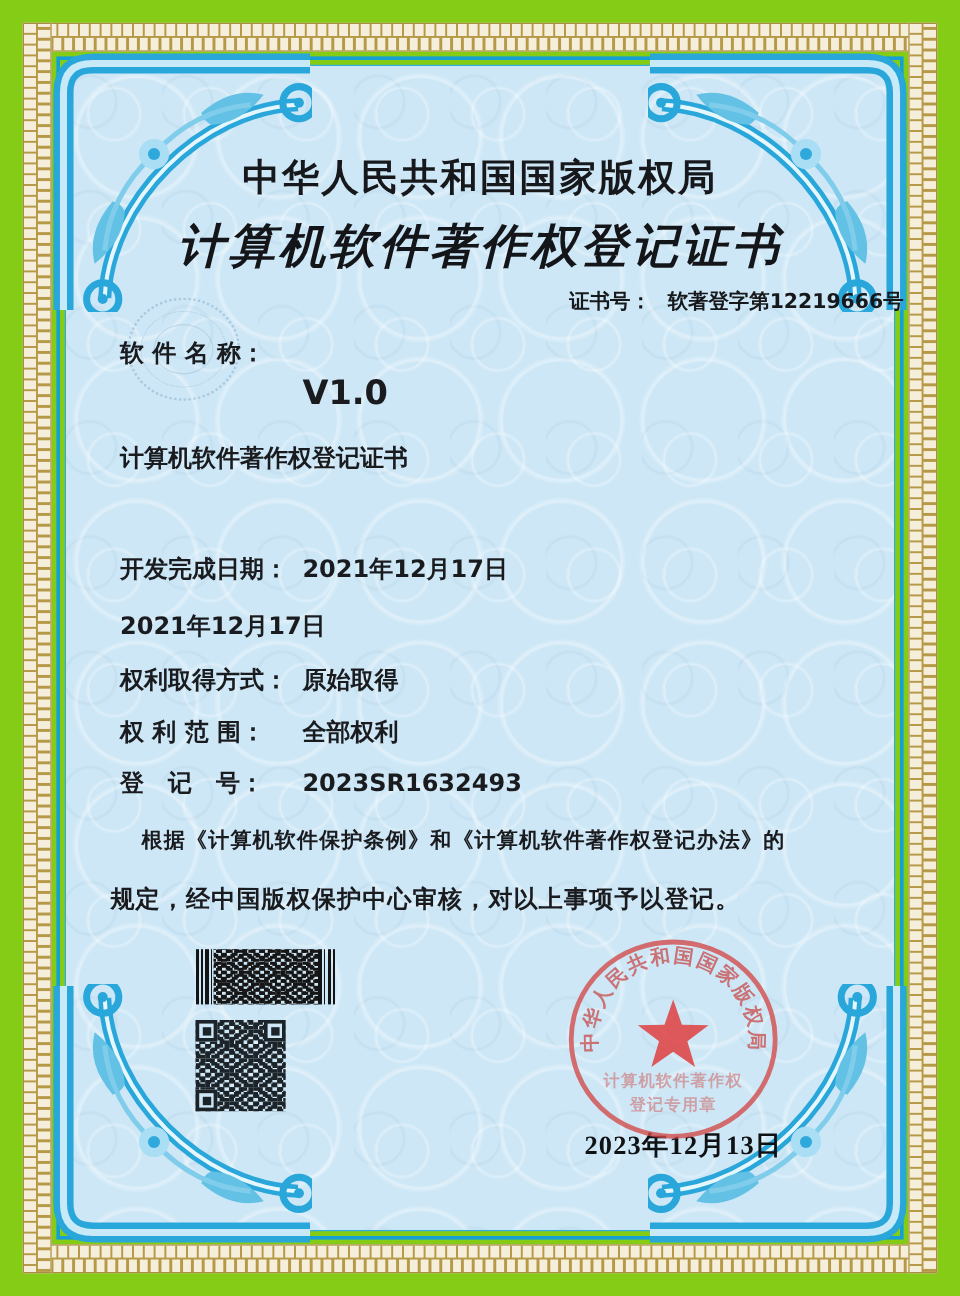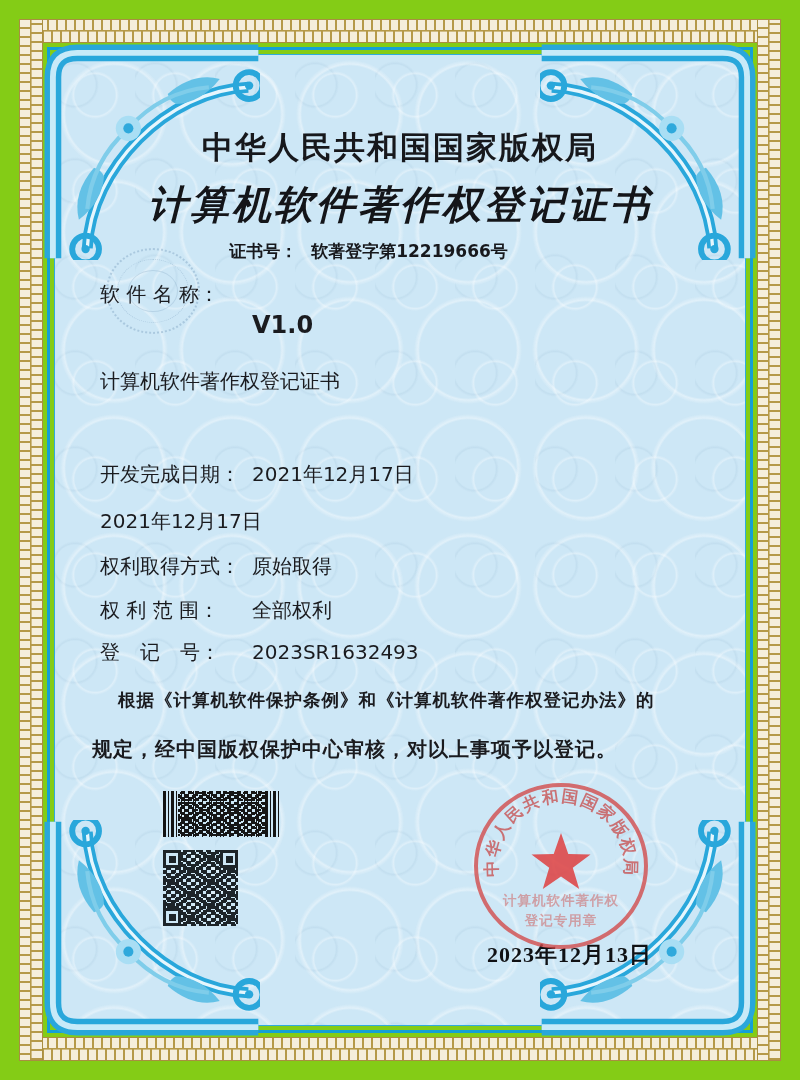--- a/index.html
+++ b/index.html
@@ -45,26 +45,26 @@
   .orn.tr{right:42px;top:42px;transform:scaleX(-1);}
   .orn.bl{left:42px;bottom:42px;transform:scaleY(-1);}
   .orn.br{right:42px;bottom:42px;transform:scale(-1,-1);}
 
   .guilloche{position:absolute;left:106px;top:248px;width:90px;height:82px;border:2px dotted rgba(130,165,195,.45);border-radius:50%;}
   .guilloche::before{content:"";position:absolute;inset:9px;border:1.5px dotted rgba(130,165,195,.4);border-radius:50%;}
   .guilloche::after{content:"";position:absolute;inset:20px;border:1px solid rgba(130,165,195,.3);border-radius:50%;}
 
   .t1{position:absolute;left:30px;top:127px;width:740px;text-align:center;font-size:31px;font-weight:700;letter-spacing:2px;color:#17181c;}
   .t2{position:absolute;left:30px;top:178px;width:740px;text-align:center;font-size:39px;font-weight:800;letter-spacing:3px;color:#141519;font-style:italic;}
-  .certline{position:absolute;left:0;top:240px;width:737px;text-align:center;font-size:17px;font-weight:700;color:#17181c;}
+  .certline{position:absolute;left:0;top:240px;width:737px;text-align:right;font-size:17px;font-weight:700;color:#17181c;padding-left:16px;}
   .certline .lbl{margin-right:14px;}
 
-  .row{position:absolute;left:100px;display:flex;font-size:20px;font-weight:400;color:#1a1b1f;line-height:28px;white-space:nowrap;}
+  .row{position:absolute;left:100px;display:flex;font-size:20px;font-weight:700;color:#1a1b1f;line-height:28px;white-space:nowrap;}
   .row .lbl{display:inline-block;width:152px;flex:none;}
-  .v2{position:absolute;left:252px;top:311px;font-size:24px;font-weight:700;color:#1a1b1f;}
+  .v2{position:absolute;left:252px;top:311px;font-size:28px;font-weight:700;color:#1a1b1f;}
 
   .st1{position:absolute;left:118px;top:688px;font-size:17.5px;font-weight:700;letter-spacing:1px;color:#1a1b1f;white-space:nowrap;}
   .st2{position:absolute;left:92px;top:736px;font-size:20px;font-weight:600;letter-spacing:1px;color:#1a1b1f;white-space:nowrap;}
 
   
   .barcode{position:absolute;left:163px;top:791px;width:117px;height:46px;display:flex;}
   .bc-end{width:15px;flex:none;background:repeating-linear-gradient(90deg,#141414 0 3px,rgba(0,0,0,0) 3px 4.8px,#141414 4.8px 6px,rgba(0,0,0,0) 6px 8px);}
   .bc-mid{flex:1;background:
       repeating-conic-gradient(#161616 0 25%, rgba(0,0,0,0) 0 50%) 0 0/7px 7px,
       repeating-conic-gradient(#161616 0 25%, rgba(0,0,0,0) 0 50%) 2px 3px/9px 5px;}

